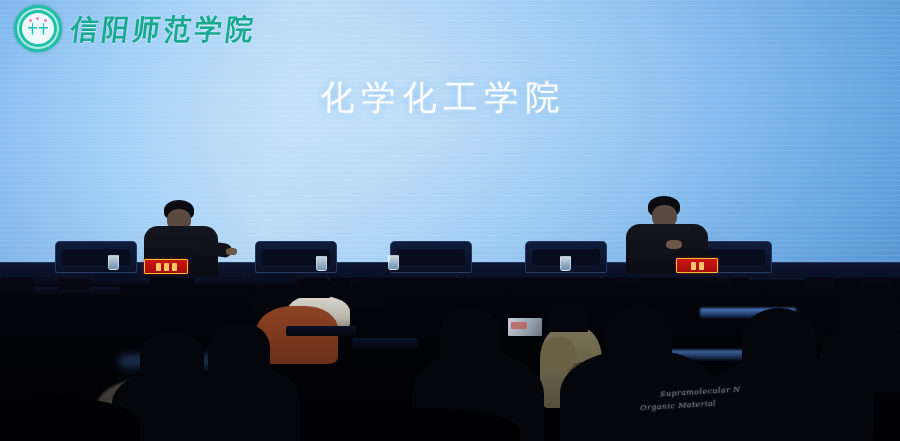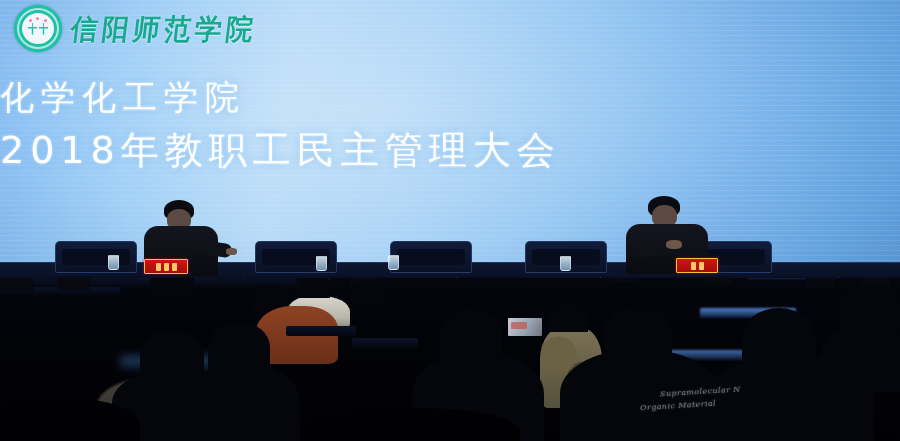--- a/index.html
+++ b/index.html
@@ -84,21 +84,21 @@
     font-size:27px; font-weight:700; letter-spacing:4px;
     color:#17a98f;
     text-shadow:0 0 2px rgba(255,255,255,.55), 0 1px 0 rgba(255,255,255,.35);
     transform:skewX(-7deg) scaleY(1.06);
     white-space:nowrap;
   }
 
   
   #slide-text {
     position:absolute; left:0; right:13px; top:76px;
-    text-align:left; color:#ffffff;
+    text-align:center; color:#ffffff;
     text-shadow:0 0 9px rgba(120,185,245,.95), 0 0 3px rgba(255,255,255,.9);
   }
   .l1 { font-family:"DejaVu Sans", sans-serif; font-size:34px; font-weight:400; letter-spacing:7px; line-height:1.28; }
   .l2 { font-family:"DejaVu Sans", sans-serif; font-size:38px; font-weight:400; letter-spacing:6px; line-height:1.28; margin-top:6px; }
   .l3 { font-family:"DejaVu Sans", sans-serif; font-size:33px; font-weight:400; letter-spacing:5px; line-height:1.28; margin-top:16px; }
 
   
   #dais {
     position:absolute; left:0; top:262px; width:900px; height:60px;
     background:linear-gradient(to bottom,#0d1630 0%,#070c1c 45%,#04060f 100%);
@@ -245,21 +245,20 @@
           </div>
         <span class="dot d1"></span>
           <span class="dot d2"></span>
           <span class="dot d3"></span>
       </div>
       <div id="uni-name">信阳师范学院</div>
     </div>
 
     <div id="slide-text">
       <div class="l1">化学化工学院</div>
-      <div class="l2">2018年教职工民主管理大会</div>
     </div>
 
     <div class="botband"></div>
   </div>
 
   <div id="dais">
     <div class="skirt"></div>
     <div class="seg-line" style="left:243px"></div>
     <div class="seg-line" style="left:456px"></div>
     <div class="seg-line" style="left:600px"></div>

